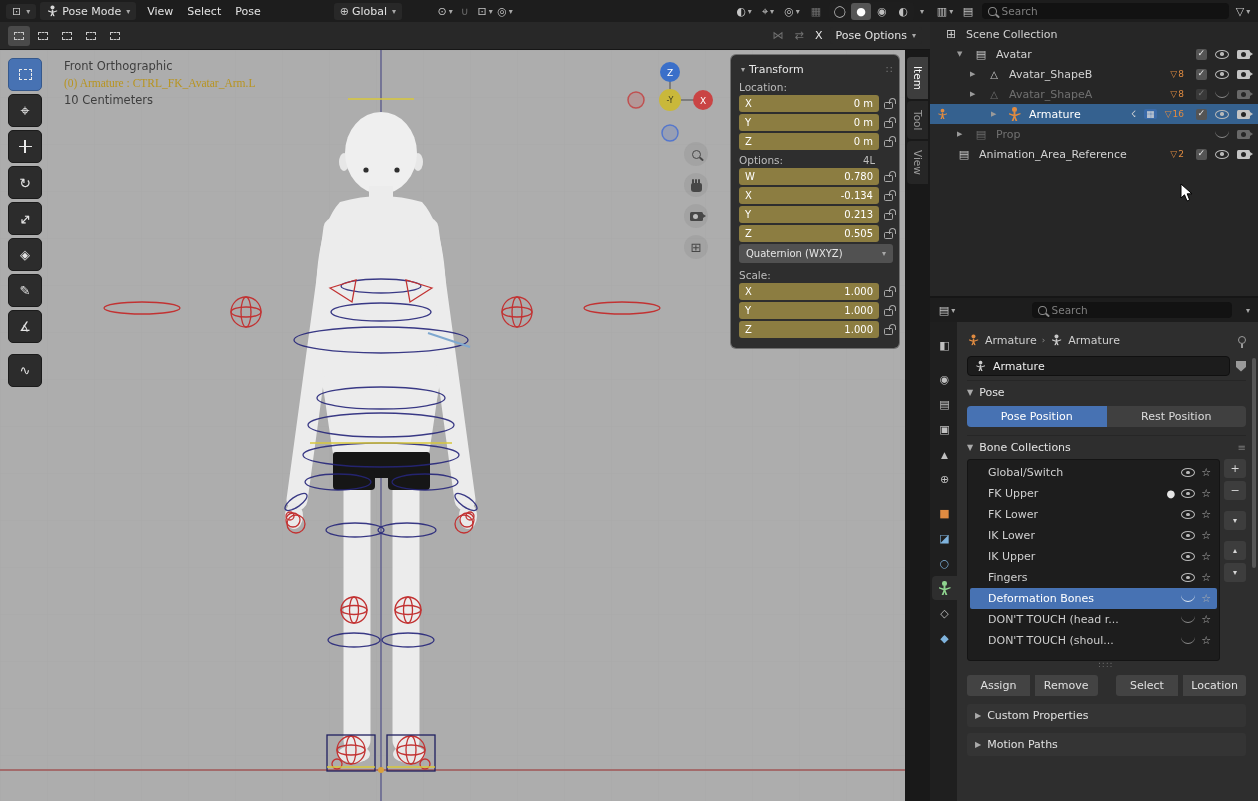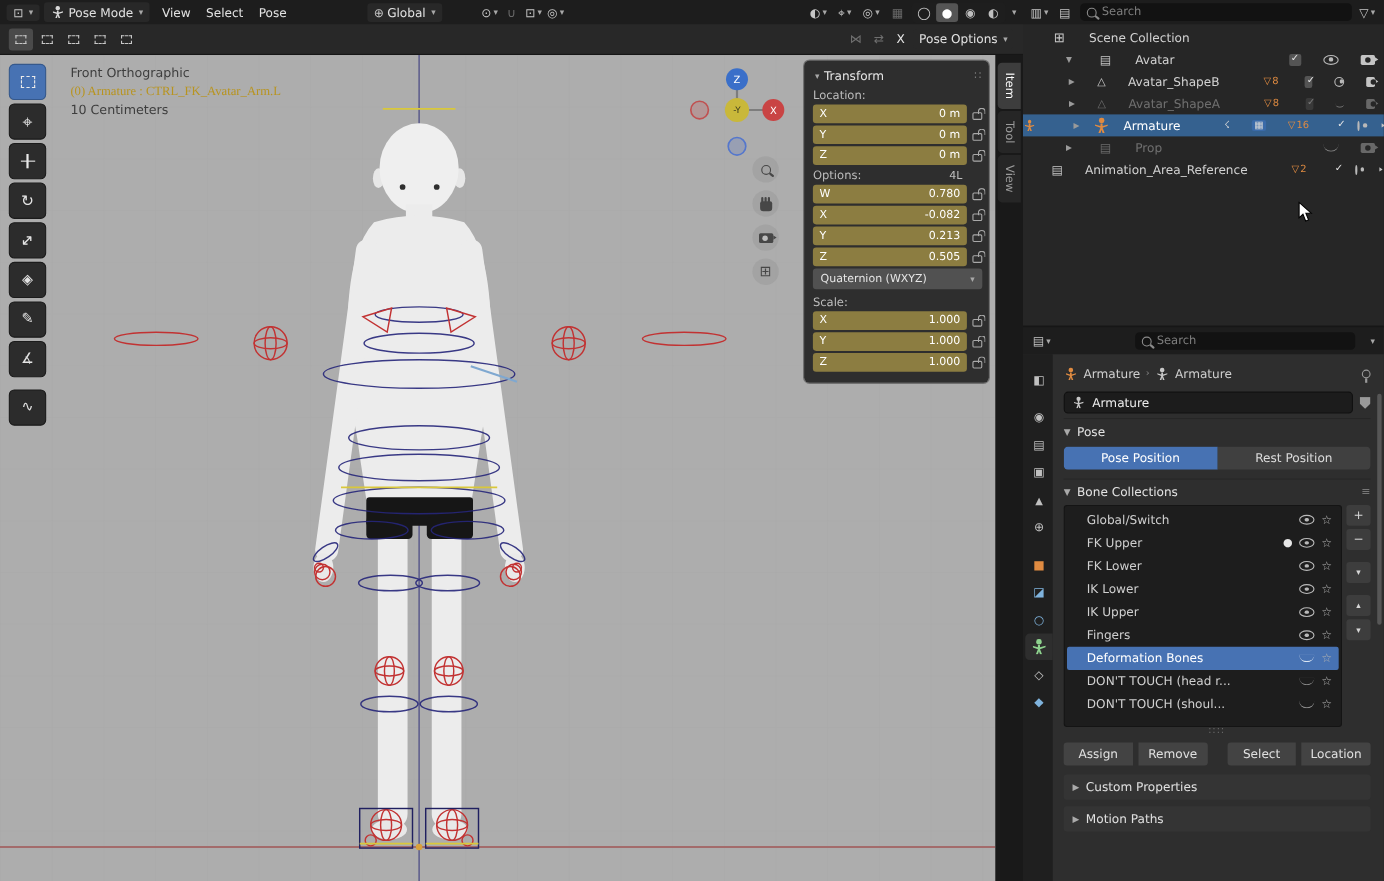--- a/index.html
+++ b/index.html
@@ -108,21 +108,21 @@
   
   .outliner { position:absolute; left:0; top:0; width:328px; height:296px; background:#262626; }
   .ol-head { height:22px; background:#1d1d1d; display:flex; align-items:center; padding:0 6px; gap:5px; }
   .search { flex:1; height:16px; background:#121212; border-radius:4px; display:flex; align-items:center;
     gap:5px; padding:0 6px; }
   .search input { background:transparent; border:0; outline:none; color:#bdbdbd; font-size:10.5px; width:100%;
     font-family:inherit; }
   .search input::placeholder { color:#7e7e7e; }
   .i-mag.lt { border-color:#8a8a8a; } .i-mag.lt::after { background:#8a8a8a; }
   .ol-rows { padding-top:2px; }
-  .orow { height:20px; display:flex; align-items:center; padding:0 8px 0 6px; gap:20px; color:#d2d2d2; }
+  .orow { height:20px; display:flex; align-items:center; padding:0 8px 0 6px; gap:8px; color:#d2d2d2; }
   .orow.sel { background:#35618f; color:#fff; }
   .orow.dim .olabel, .orow.dim .oicon, .orow.dim .i-cam, .orow.dim .i-eye, .orow.dim .i-check { opacity:.42; }
   .ocaret { font-size:7px; color:#9a9a9a; width:9px; }
   .oicon { width:14px; display:flex; justify-content:center; }
   .oi-scene-collection::before { content:"⊞"; color:#c8c8c8; font-size:12px; }
   .oi-collection::before { content:"▤"; color:#c8c8c8; font-size:11px; }
   .oi-mesh::before { content:"△"; color:#c8c8c8; font-size:10px; }
   .pi, .oi-armature, .oi-object-data { position:relative; width:13px; height:14px; display:inline-block; color:#e08b41; }
   .pi::before, .oi-armature::before, .oi-object-data::before { content:""; position:absolute; left:50%; top:0;
     width:4.5px; height:4.5px; margin-left:-2.25px; border-radius:50%; background:currentColor; }
@@ -565,21 +565,21 @@
             <div class="tfield">
               <span>W</span>
               <span class="tval">0.780</span>
             </div>
             <span class="i-lock"></span>
           </div>
 
           <div class="trow">
             <div class="tfield">
               <span>X</span>
-              <span class="tval">-0.082</span>
+              <span class="tval">-0.134</span>
             </div>
             <span class="i-lock"></span>
           </div>
 
           <div class="trow">
             <div class="tfield">
               <span>Y</span>
               <span class="tval">0.213</span>
             </div>
             <span class="i-lock"></span>

